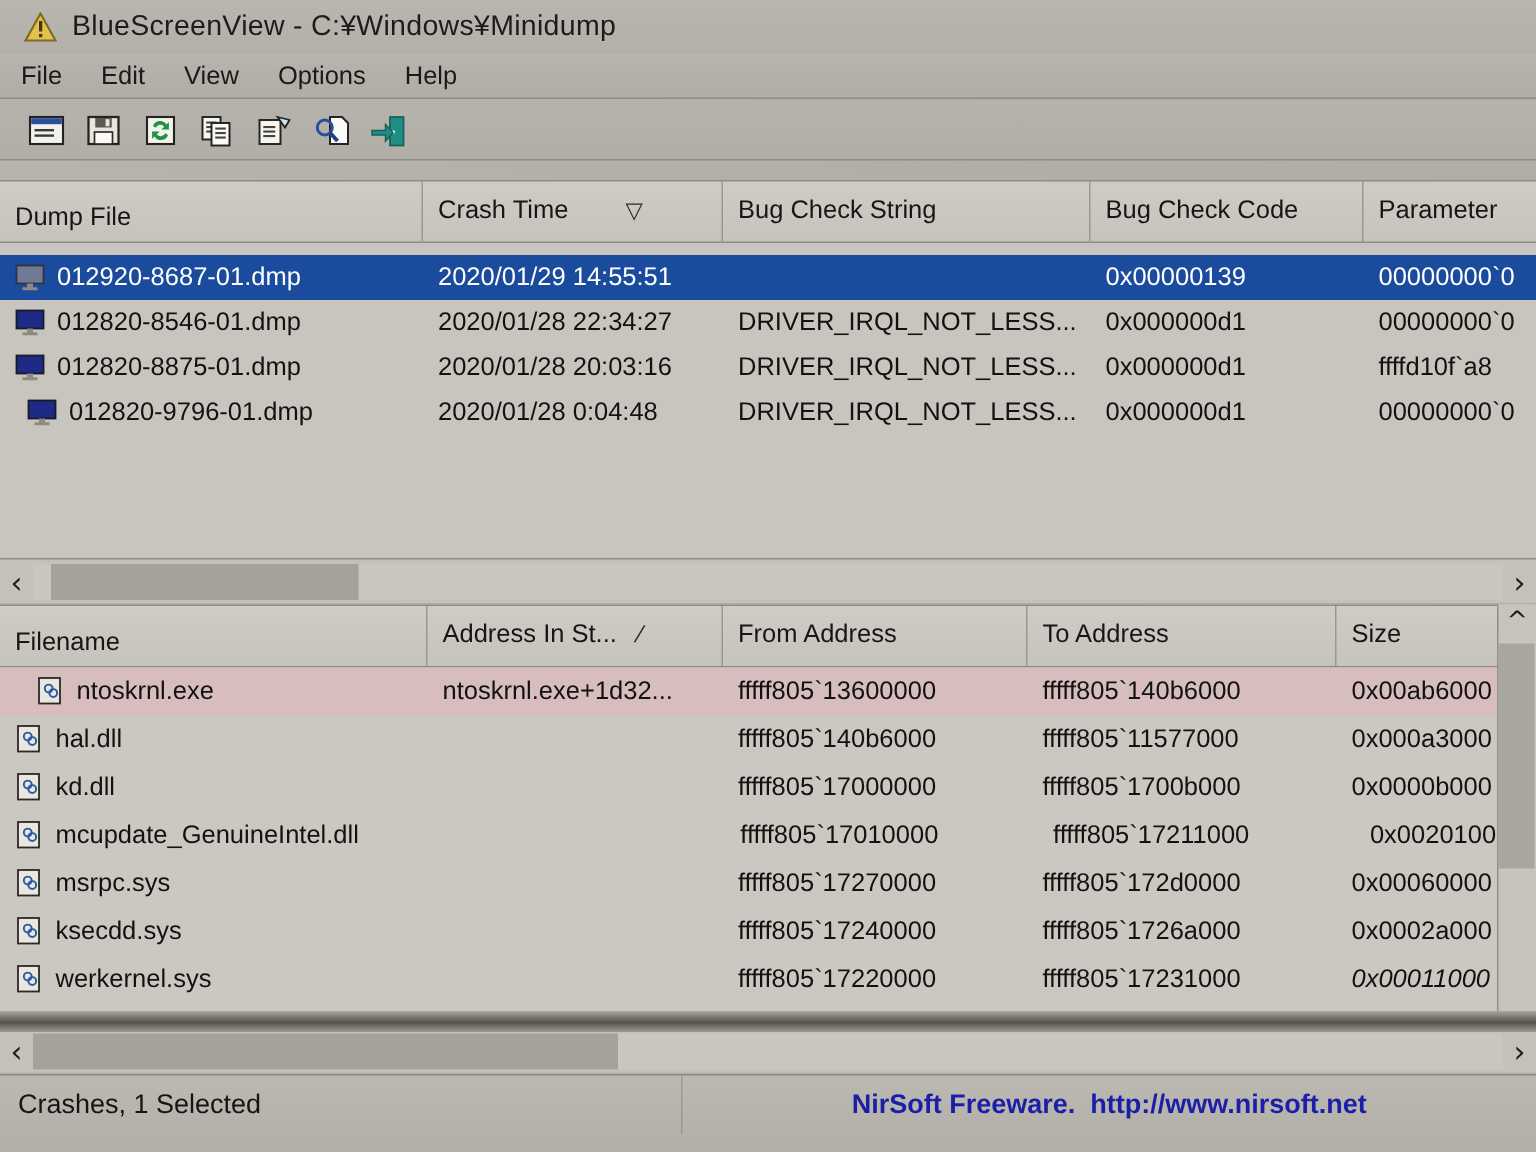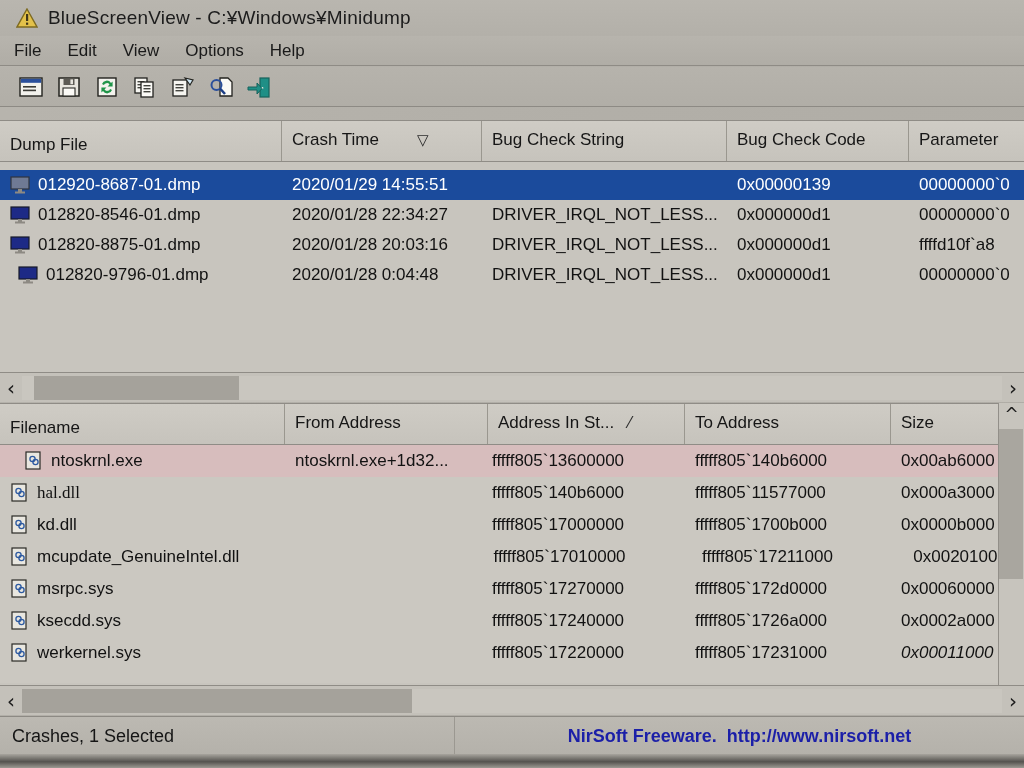--- a/index.html
+++ b/index.html
@@ -8,21 +8,21 @@
     width: 1024px;
     height: 768px;
     overflow: hidden;
     background: #b3b0a9;
     font-family: "Liberation Sans", sans-serif;
   }
 
   #app {
     position: relative;
     width: 1024px;
-    height: 768px;
+    height: 688px;
     background: linear-gradient(135deg, #b8b5ae 0%, #b2afa8 40%, #aeaba4 100%);
     filter: blur(0.25px);
   }
 
   
   .titlebar {
     position: absolute;
     top: 0; left: 0; right: 0;
     height: 36px;
     display: flex;
@@ -443,26 +443,26 @@
     </div>
     <span class="arrow">›</span>
   </div>
 
   <div class="panel" style="top:403px; height:282px; background:#c8c5be;">
 
     <div class="hdr-row" style="margin-right:26px;">
       <div class="hdr-cell" style="width:285px;">
         <span>Filename</span>
       </div>
-      <div class="hdr-cell top" style="width:203px;">
-        <span>From Address</span>
-      </div>
       <div class="hdr-cell top" style="width:197px;">
         <span>Address In St...</span>
         <span class="sort-mark">⁄</span>
+      </div>
+      <div class="hdr-cell top" style="width:203px;">
+        <span>From Address</span>
       </div>
       <div class="hdr-cell top" style="width:206px;">
         <span>To Address</span>
       </div>
       <div class="hdr-cell top" style="width:107px; border-right:none;">
         <span>Size</span>
       </div>
     </div>
 
     <div class="rows" style="height:238px; background:#cbc8c1; margin-right:26px;">
@@ -486,21 +486,21 @@
         </div>
         <div class="cell" style="width:206px;">
           <span>fffff805`140b6000</span>
         </div>
         <div class="cell" style="width:107px;">
           <span>0x00ab6000</span>
         </div>
       </div>
 
       <div class="row" style="height:32px;">
-        <div class="cell" style="width:285px;font-family:Liberation Serif, serif;">
+        <div class="cell" style="width:285px;">
           <span class="file-icon">
             <svg width="20" height="20" viewBox="0 0 20 20">
               <rect x="2" y="1" width="14" height="17" fill="#e9e7e0" stroke="#2a2a26" stroke-width="1.2"></rect>
               <circle cx="8.5" cy="8" r="2.6" fill="none" stroke="#2d5aa0" stroke-width="1.3"></circle>
               <circle cx="11.5" cy="11" r="2.6" fill="none" stroke="#2d5aa0" stroke-width="1.3"></circle>
             </svg>
           </span>
           <span>hal.dll</span>
         </div>
         <div class="cell" style="width:197px;">

